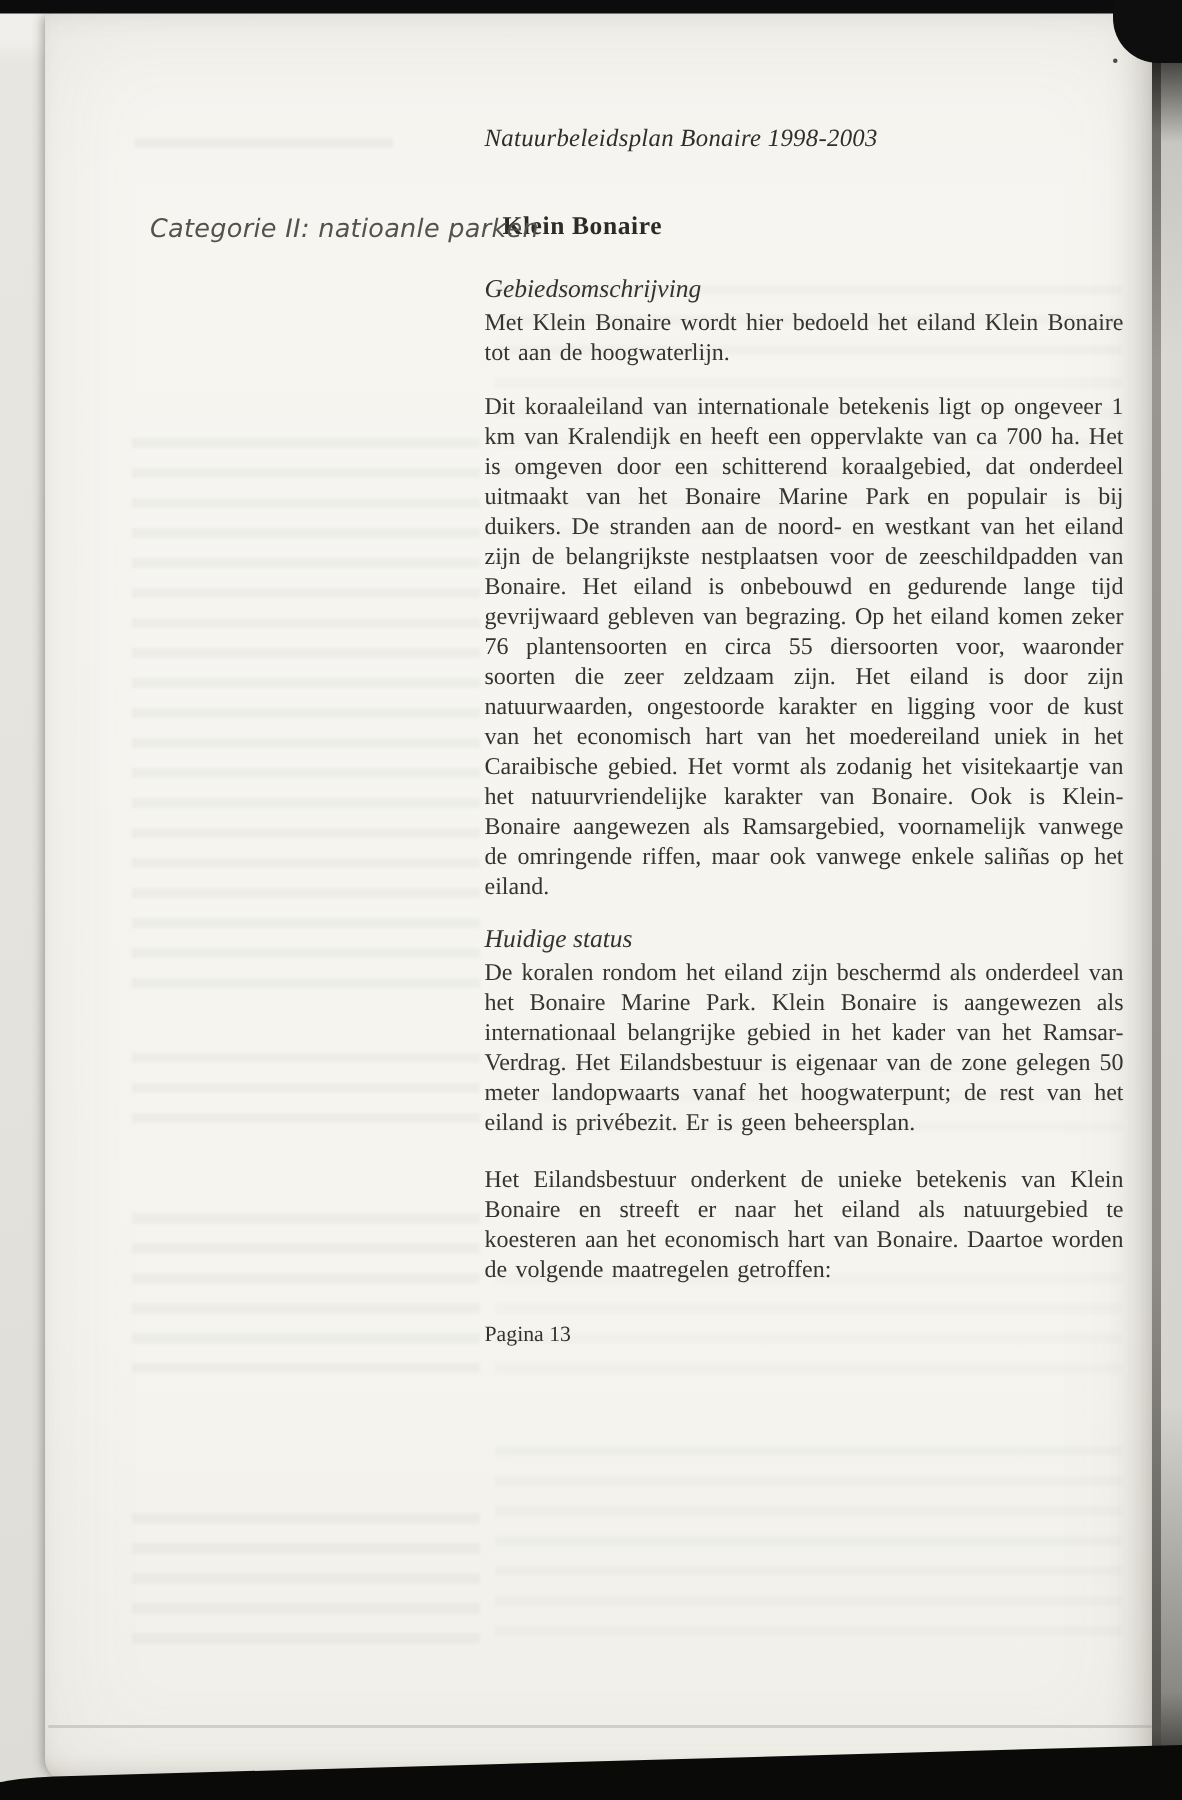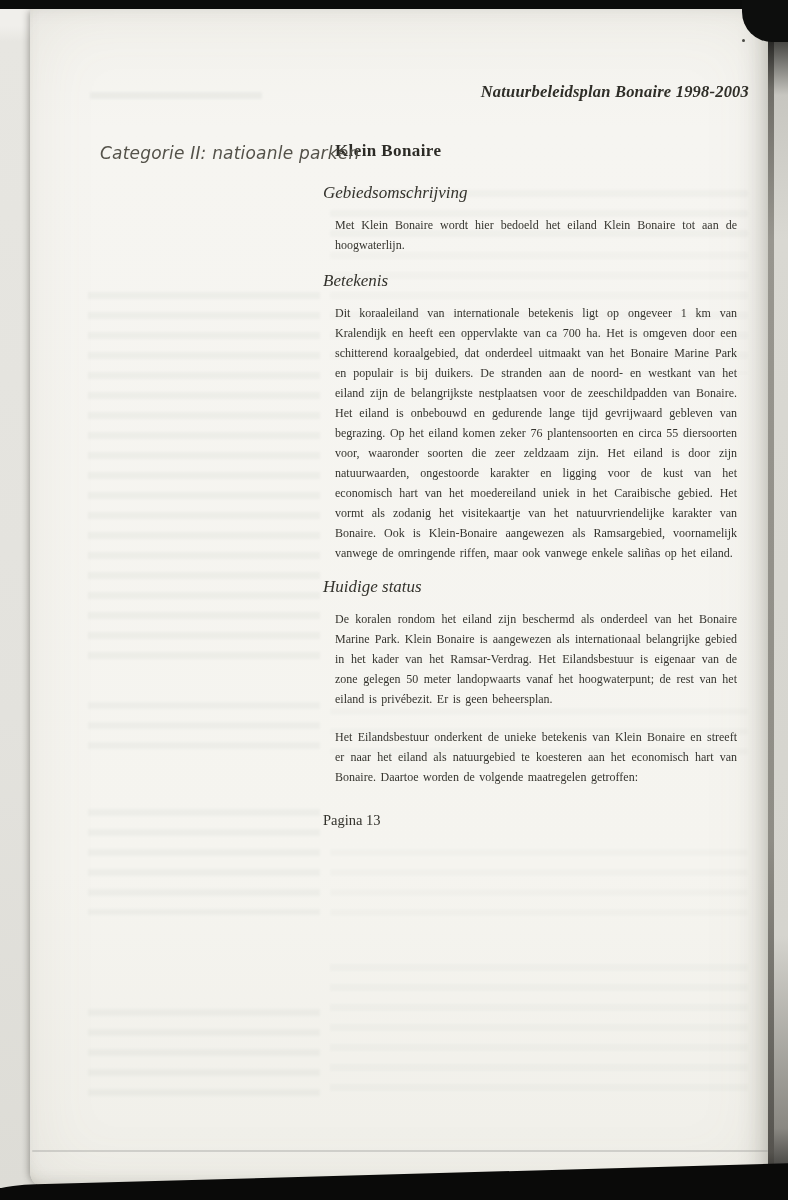--- a/index.html
+++ b/index.html
@@ -33,32 +33,32 @@
   .bottom-edge-line{position:absolute;left:32px;top:1150px;width:736px;height:2px;
     background:rgba(148,150,146,.35);border-radius:1px;}
   .speck{position:absolute;left:712px;top:31px;width:3px;height:3px;border-radius:50%;background:#4c4b46;}
 
   
   .bleed{position:absolute;filter:blur(1px);transform:scaleX(-1);
     background:repeating-linear-gradient(180deg,transparent 0 6px,rgba(128,142,131,.5) 6px 13px,transparent 13px 20px);}
 
   
   .content{position:absolute;left:293px;top:74px;width:426px;color:#35342e;}
-  .running-header{font-style:italic;font-weight:bold;font-size:16.5px;line-height:20px;
-    text-align:right;letter-spacing:.2px;color:#2f2e28;}
+  .running-header{font-style:italic;font-weight:normal;font-size:16.5px;line-height:20px;
+    text-align:left;letter-spacing:.2px;color:#2f2e28;}
   .intro-list{margin-top:21px;font-size:15.5px;line-height:20px;word-spacing:1.5px;}
   .intro-item{position:relative;padding-left:37px;text-align:justify;}
   .intro-item .bullet{position:absolute;left:7px;top:0;font-size:15px;}
   .title-row{position:relative;margin-top:38px;}
   .doc-title{margin:12px;font-size:17px;line-height:22px;font-weight:bold;letter-spacing:.4px;color:#2c2b26;}
   .margin-note{position:absolute;left:-223px;top:3px;width:230px;white-space:nowrap;
     font-family:"DejaVu Sans", sans-serif;font-style:italic;font-size:17px;
     letter-spacing:.2px;color:#54524a;}
   .sec h2{margin:0 0 3px 0;font-size:17px;line-height:20px;font-style:italic;font-weight:normal;color:#34332d;}
-  .sec p{margin:12px;font-size:12px;line-height:20px;text-align:justify;text-align-last:left;
+  .sec p{margin:0;font-size:16px;line-height:20px;text-align:justify;text-align-last:left;
     word-spacing:1.5px;}
   .sec0{margin-top:21px;} .sec1{margin-top:16px;} .sec2{margin-top:10px;}
   .sec3{margin-top:14px;} .sec4{margin-top:18px;}
   .page-number{margin-top:24px;font-size:14.5px;line-height:18px;text-align:left;
     padding-right:8px;color:#33322c;}
 </style>
 </head>
 <body>
 
 <div class="scan">
@@ -86,21 +86,20 @@
         <span class="margin-note">Categorie II: natioanle parken</span>
         <h1 class="doc-title">Klein Bonaire</h1>
       </div>
 
       <div class="sec sec0">
         <h2>Gebiedsomschrijving</h2>
         <p>Met Klein Bonaire wordt hier bedoeld het eiland Klein Bonaire tot aan de hoogwaterlijn.</p>
       </div>
 
       <div class="sec sec1">
-        <h2>Betekenis</h2>
         <p>Dit koraaleiland van internationale betekenis ligt op ongeveer 1 km van Kralendijk en heeft een oppervlakte van ca 700 ha. Het is omgeven door een schitterend koraalgebied, dat onderdeel uitmaakt van het Bonaire Marine Park en populair is bij duikers. De stranden aan de noord- en westkant van het eiland zijn de belangrijkste nestplaatsen voor de zeeschildpadden van Bonaire. Het eiland is onbebouwd en gedurende lange tijd gevrijwaard gebleven van begrazing. Op het eiland komen zeker 76 plantensoorten en circa 55 diersoorten voor, waaronder soorten die zeer zeldzaam zijn. Het eiland is door zijn natuurwaarden, ongestoorde karakter en ligging voor de kust van het economisch hart van het moedereiland uniek in het Caraibische gebied. Het vormt als zodanig het visitekaartje van het natuurvriendelijke karakter van Bonaire. Ook is Klein-Bonaire aangewezen als Ramsargebied, voornamelijk vanwege de omringende riffen, maar ook vanwege enkele saliñas op het eiland.</p>
       </div>
 
       <div class="sec sec2">
       </div>
 
       <div class="sec sec3">
         <h2>Huidige status</h2>
         <p>De koralen rondom het eiland zijn beschermd als onderdeel van het Bonaire Marine Park. Klein Bonaire is aangewezen als internationaal belangrijke gebied in het kader van het Ramsar-Verdrag. Het Eilandsbestuur is eigenaar van de zone gelegen 50 meter landopwaarts vanaf het hoogwaterpunt; de rest van het eiland is privébezit. Er is geen beheersplan.</p>
       </div>

